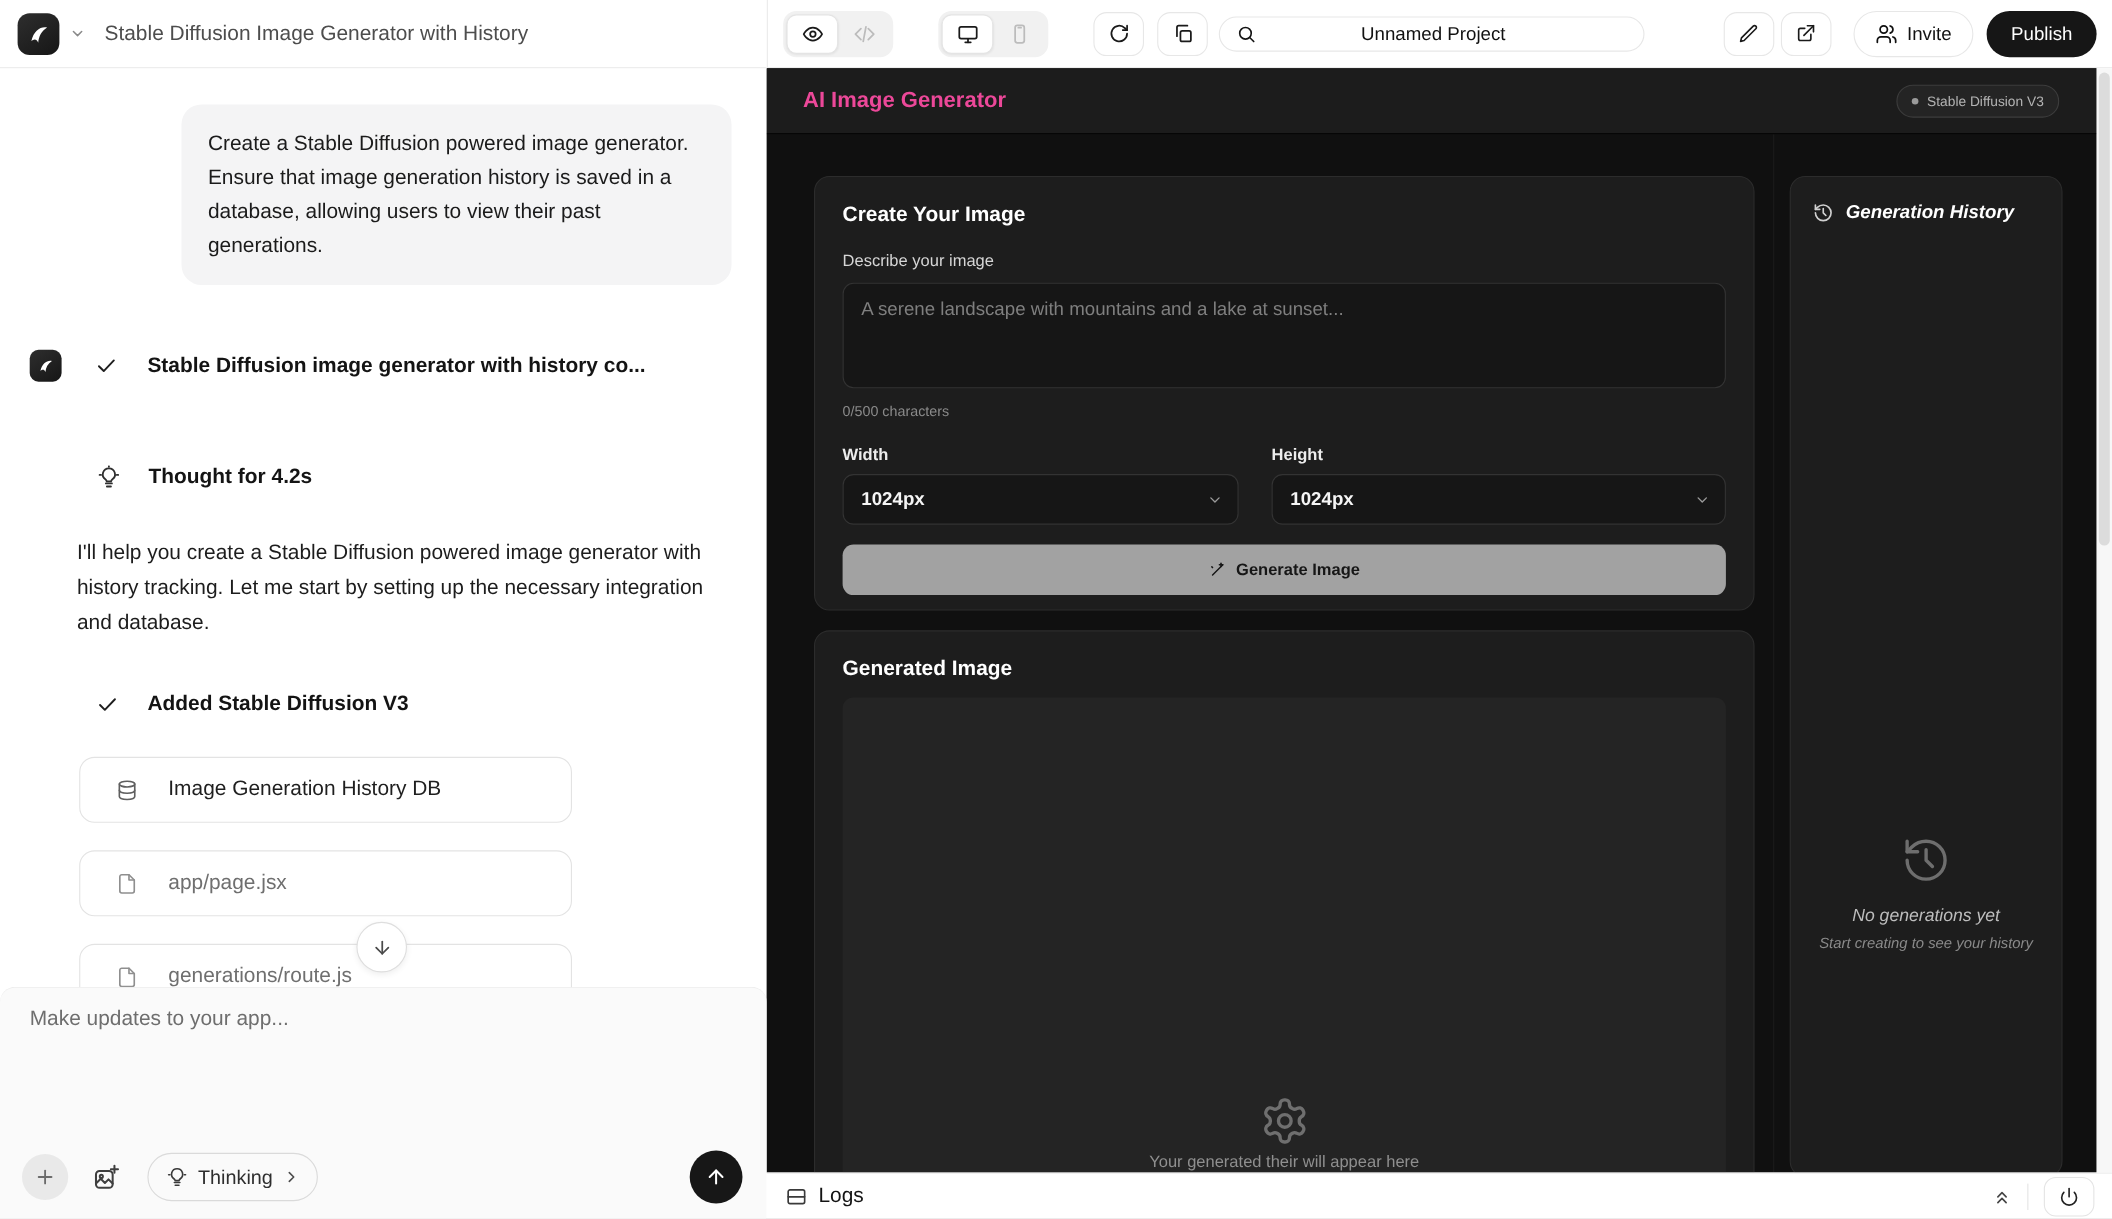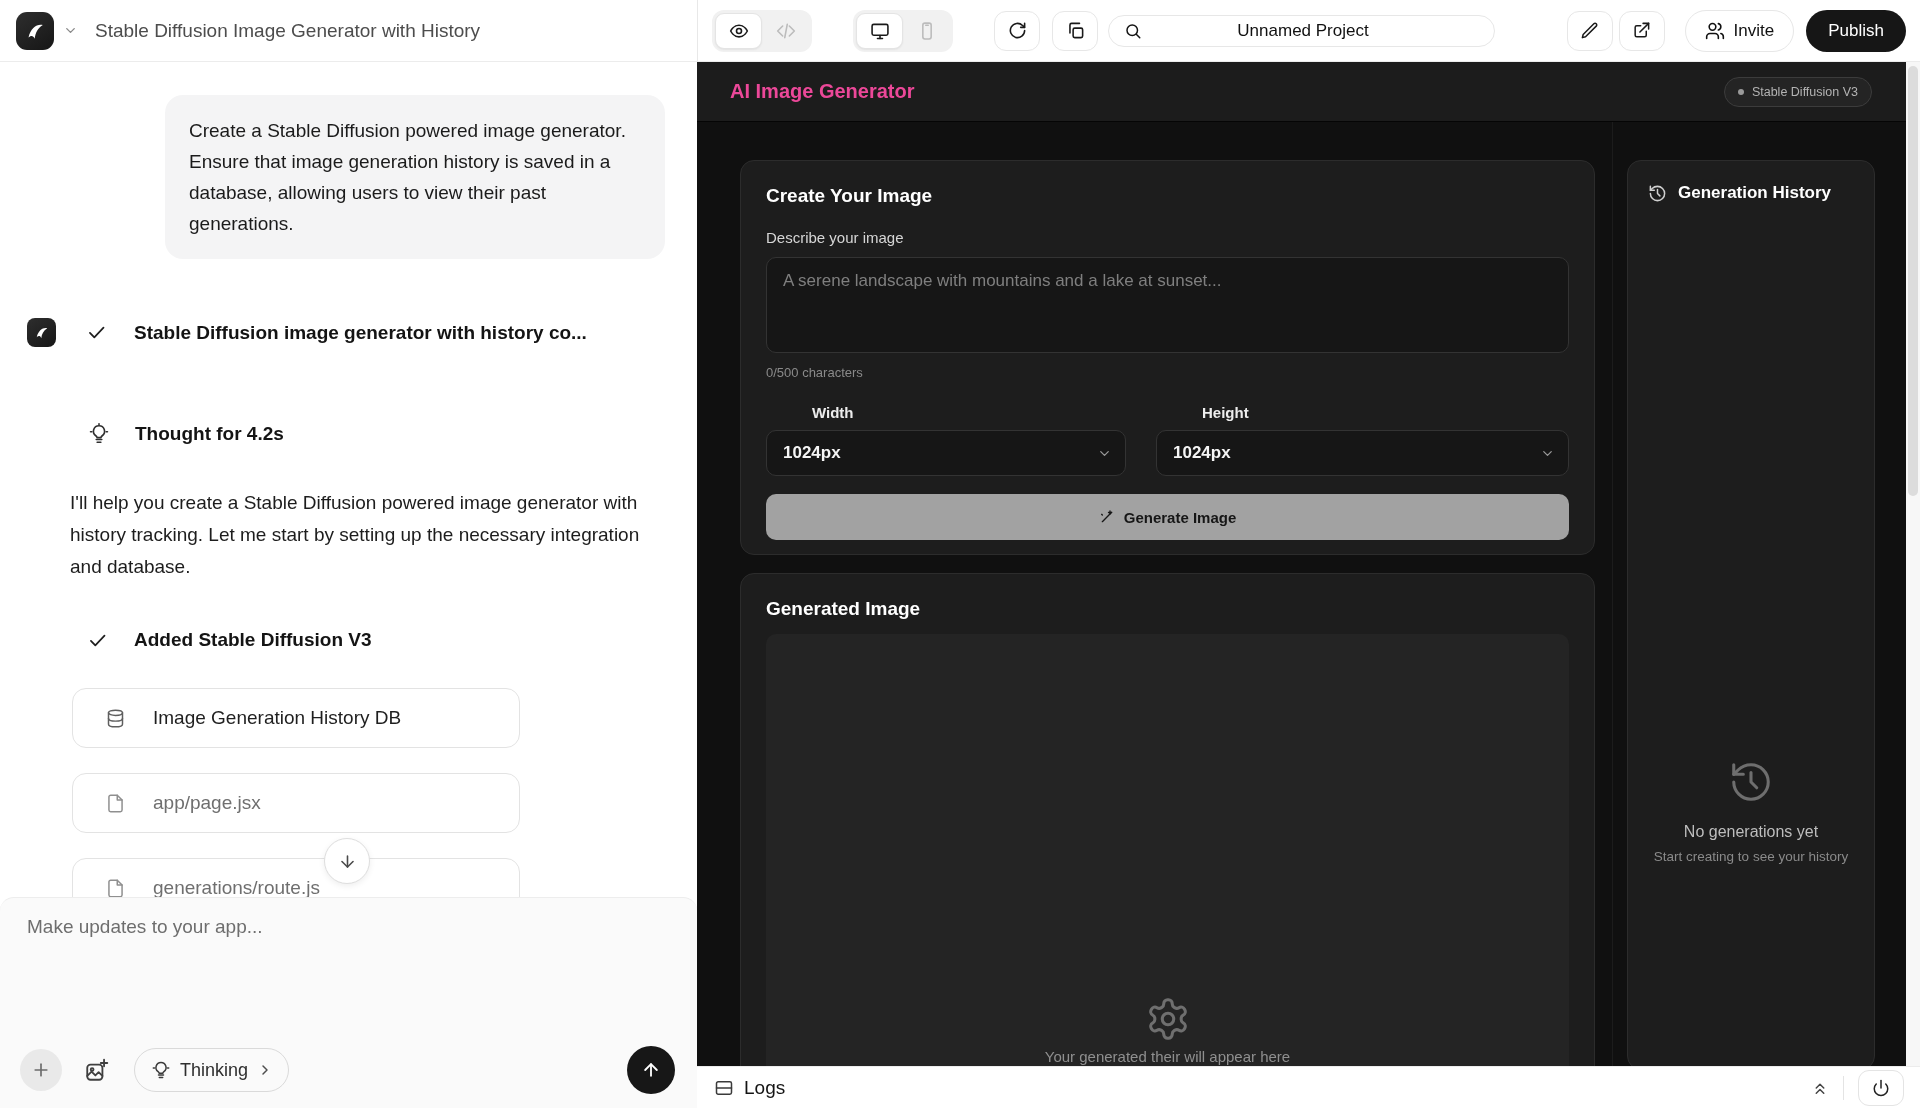--- a/index.html
+++ b/index.html
@@ -81,33 +81,33 @@
 
   .dcard { position:absolute; background:#1d1d1d; border:1px solid #2c2c2c; border-radius:14px; }
   .card-create { left:43px; top:38px; width:855px; height:395px; padding:24px 25px; }
   .dcard h2 { font-size:19px; font-weight:700; color:#fff; }
   .field-label { font-size:15px; color:#d6d6d6; margin-top:22px; }
   .prompt-area { margin-top:11px; width:100%; height:96px; background:#161616; border:1px solid #333; border-radius:10px; padding:13px 16px; font-family:"Liberation Sans", sans-serif; font-size:17px; color:#eee; resize:none; outline:none; }
   .prompt-area::placeholder { color:#7f7f7f; }
   .char-count { font-size:13px; color:#8a8a8a; margin-top:8px; }
   .dim-row { display:flex; gap:30px; margin-top:24px; }
   .dim-col1 { flex:0 0 360px; } .dim-col2 { flex:1; }
-  .dim-label { font-size:15px; font-weight:700; color:#ededed; margin-bottom:9px;margin-left:46px; }
+  .dim-label { font-size:15px; font-weight:700; color:#ededed; margin-bottom:9px; }
   .select { height:46px; background:#161616; border:1px solid #333; border-radius:10px; display:flex; align-items:center; justify-content:space-between; padding:0 13px 0 16px; }
   .select .val { font-size:17px; font-weight:700; color:#f5f5f5; }
   .select .chev { color:#9a9a9a; display:flex; }
   .generate-btn { margin-top:18px; height:46px; width:100%; background:#a2a2a2; border-radius:10px; display:flex; align-items:center; justify-content:center; gap:9px; color:#161616; }
   .generate-btn .lbl { font-size:15px; font-weight:700; }
 
   .card-generated { left:43px; top:451px; width:855px; height:700px; padding:24px 25px; }
   .gen-placeholder { position:relative; margin-top:14px; height:620px; background:#242424; border-radius:10px; }
   .gen-gear { position:absolute; left:50%; top:362px; transform:translateX(-50%); color:#6f6f6f; }
   .gen-empty-text { position:absolute; left:0; right:0; top:414px; text-align:center; font-size:15px; color:#8f8f8f; }
 
-  .card-history { left:930px; top:38px; width:248px; height:910px; padding:22px 20px; }
+  .card-history { left:930px; top:38px; width:248px; height:910px; padding:22px 20px;font-style:italic; }
   .hist-head { display:flex; align-items:center; gap:11px; }
   .hist-head .ic { color:#d0d0d0; }
   .hist-head .ttl { font-size:17px; font-weight:700; color:#fff; }
   .hist-empty { position:absolute; left:0; right:0; top:598px; text-align:center; }
   .hist-empty .big-ic { color:#6e6e6e; display:inline-block; }
   .hist-empty .t1 { margin-top:14px; font-size:16px; color:#bdbdbd; }
   .hist-empty .t2 { margin-top:8px; font-size:13.5px; color:#8a8a8a; }
 
   .page-scrollbar { position:absolute; top:62px; right:0; width:14px; bottom:42px; background:#f7f7f7; }
   .page-scrollbar .thumb { position:absolute; top:4px; left:2px; width:10px; height:430px; background:#dcdcdc; border-radius:5px; }

